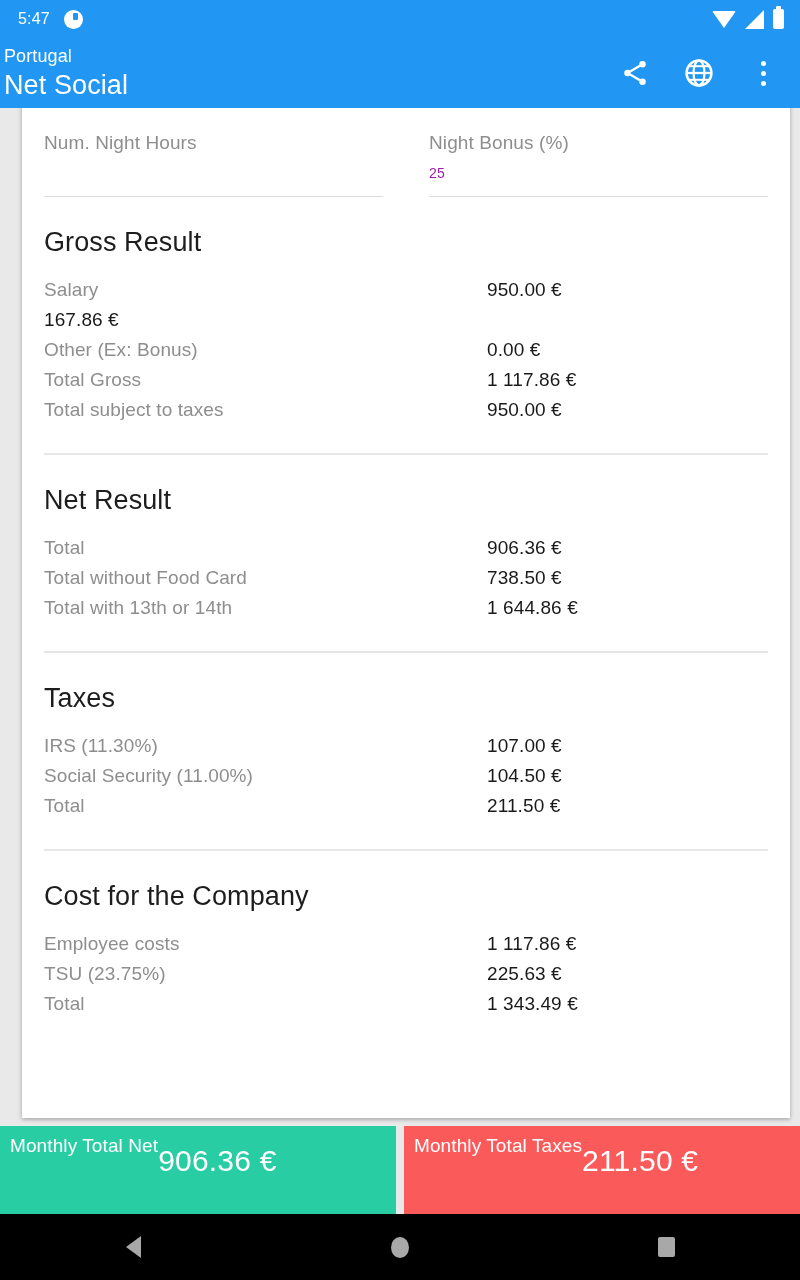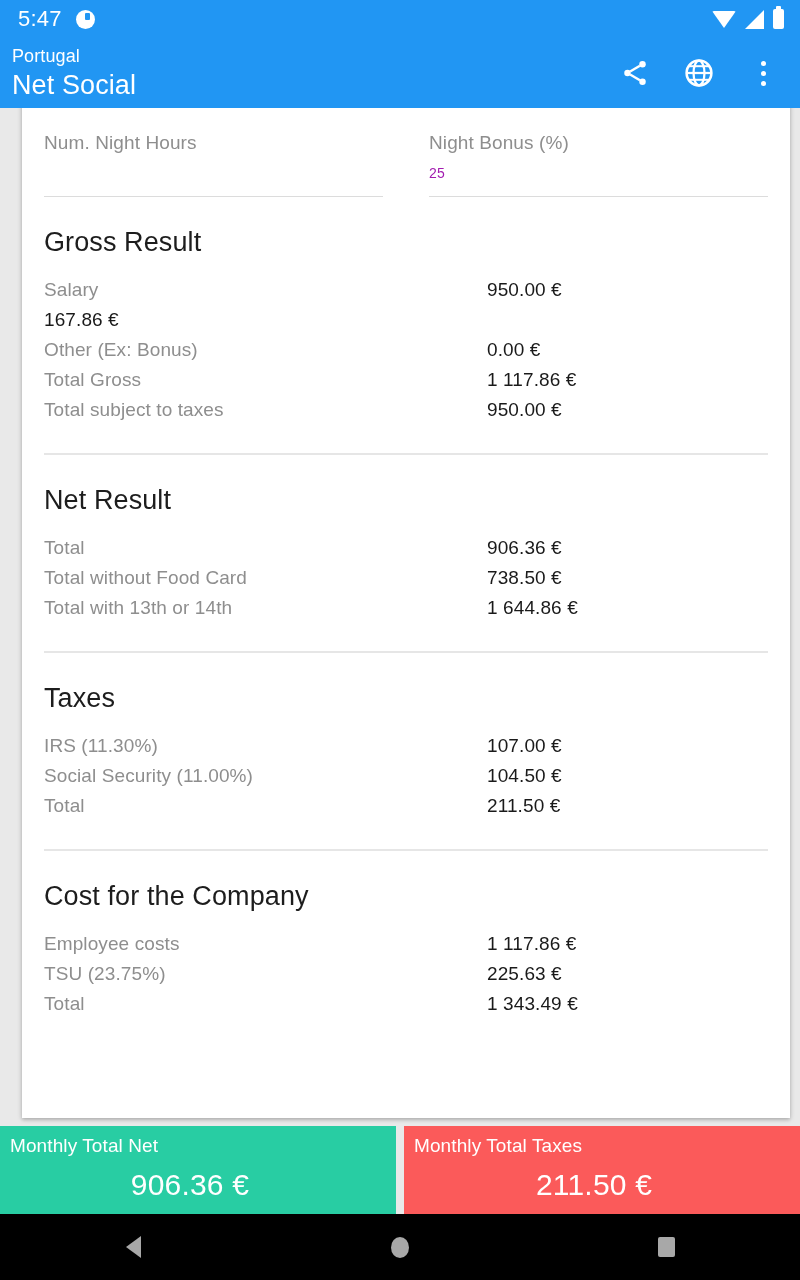--- a/index.html
+++ b/index.html
@@ -27,21 +27,21 @@
     background: #2196f3;
     display: flex;
     align-items: center;
     justify-content: space-between;
     padding: 0 16px 0 18px;
     flex: 0 0 auto;
   }
   .status-left { display: flex; align-items: center; gap: 14px; }
   .status-time {
     color: #ffffff;
-    font-size: 22px;
+    font-size: 16px;
     letter-spacing: 0.2px;
     text-align: center;
   }
   .status-right { display: flex; align-items: center; gap: 9px; }
 
   .icon-notif {
     width: 19px; height: 19px;
     border-radius: 50%;
     background: #ffffff;
     position: relative;
@@ -83,21 +83,21 @@
     border-radius: 1px 1px 0 0;
   }
 
   
   .app-bar {
     height: 70px;
     background: #2196f3;
     display: flex;
     align-items: center;
     justify-content: space-between;
-    padding: 0 20px 0 12px;
+    padding: 0 20px 0 4px;
     flex: 0 0 auto;
   }
   .app-bar-titles { display: flex; flex-direction: column; justify-content: center; }
   .app-subtitle {
     color: #ffffff;
     font-size: 18px;
     line-height: 24px;
     letter-spacing: 0.1px;
   }
   .app-title {
@@ -217,21 +217,21 @@
   
   .summary {
     display: flex;
     height: 88px;
     flex: 0 0 auto;
   }
   .summary-tile {
     flex: 1 1 50%;
     padding: 8px 26px 0 10px;
     display: flex;
-    flex-direction: column;
+    flex-direction: row;
   }
   .summary-tile.net { background: #28cda3; }
   .summary-tile.taxes { background: #fb5a5a; margin-left: 8px; }
   .summary-label {
     color: #ffffff;
     font-size: 19px;
     line-height: 24px;
     letter-spacing: 0.1px;
   }
   .summary-amount {

